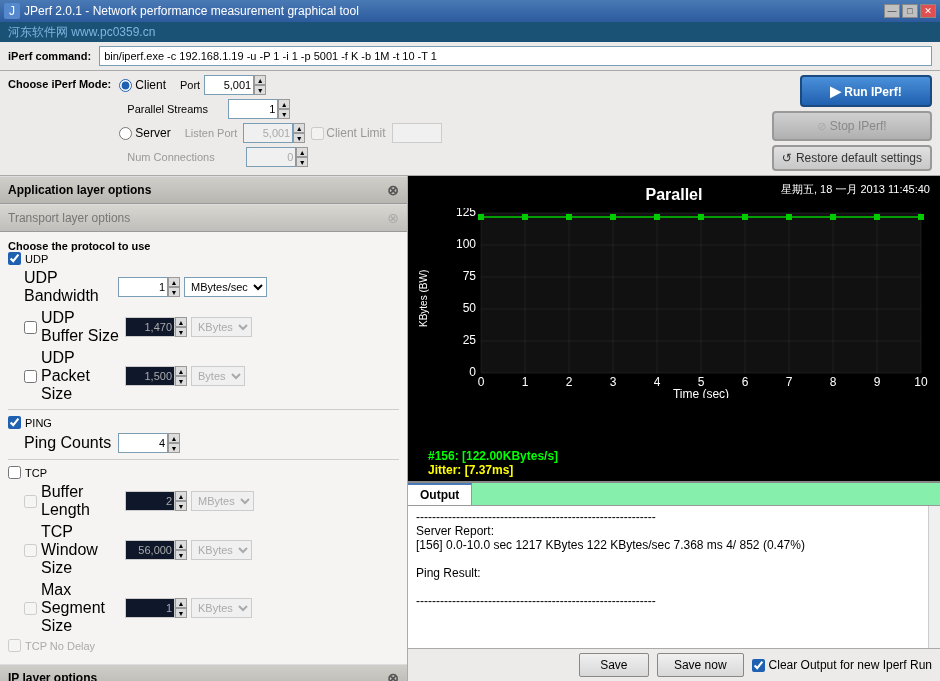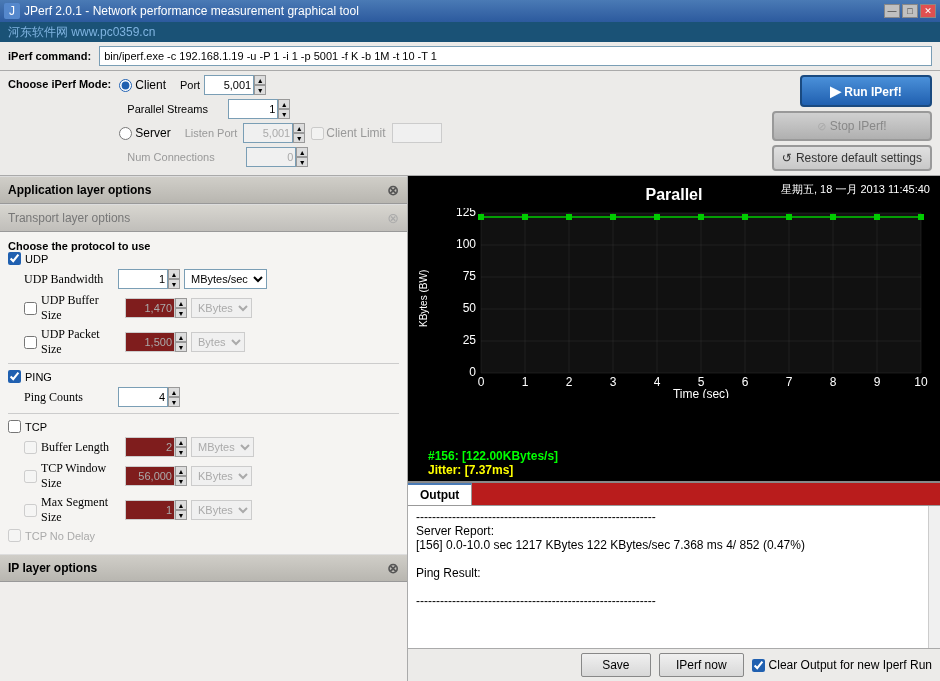--- a/index.html
+++ b/index.html
@@ -131,23 +131,23 @@
       color: #777;
       display: flex;
       align-items: center;
       justify-content: space-between;
     }
 
     .protocol-label { font-size: 11px; font-weight: bold; margin-bottom: 0; }
     .checkbox-row { display: flex; align-items: center; gap: 4px; margin-bottom: 4px; }
     .checkbox-label { font-size: 11px; }
     .input-row { display: flex; align-items: center; gap: 4px; margin-bottom: 4px; margin-left: 16px; }
-    .input-row-label { font-size: 12px; width: 90px; font-family: Liberation Serif, serif; }
+    .input-row-label { font-size: 16px; width: 90px; }
     .num-input { width: 60px; height: 20px; border: 1px solid #7a9eb5; background: white; text-align: right; padding: 2px 2px; font-size: 11px; }
-    .num-input.disabled { background: #7f1d1d; color: #aaa; border-color: #ccc; }
+    .num-input.disabled { background: #0f172a; color: #aaa; border-color: #ccc; }
     .unit-select { height: 20px; border: 1px solid #7a9eb5; background: white; font-size: 11px; padding: 0 2px; }
     .unit-select.disabled { background: #f0f0f0; color: #aaa; border-color: #ccc; }
     .divider { height: 1px; background: #ccc; margin: 6px 0; }
 
     
     .right-panel {
       flex: 1;
       background: #000;
       display: flex;
       flex-direction: column;
@@ -199,21 +199,21 @@
     
     .output-section {
       background: #f0eeec;
       border-top: 2px solid #888;
       display: flex;
       flex-direction: column;
       height: 200px;
     }
     .output-tabs {
       display: flex;
-      background: #b91c1c;
+      background: #86efac;
       border-bottom: 1px solid #999;
       align-items: center;
     }
     .output-tab {
       padding: 3px 12px;
       font-size: 11px;
       cursor: pointer;
       border-right: 1px solid #999;
       background: #efe;
       border-top: 2px solid #ccc;
@@ -626,21 +626,21 @@
             <div>[156] 0.0-10.0 sec  1217 KBytes   122 KBytes/sec  7.368 ms   4/ 852 (0.47%)</div>
             <div>&nbsp;</div>
             <div>Ping Result:</div>
             <div>&nbsp;</div>
             <div>------------------------------------------------------------</div>
           </div>
           <div class="scrollbar-stub"></div>
         </div>
         <div class="output-toolbar">
           <button class="output-btn">Save</button>
-          <button class="output-btn">IPerf now</button>
+          <button class="output-btn">Save now</button>
           <label style="display:flex;align-items:center;gap:4px;font-size:11px;justify-content:flex-end;">
             <input type="checkbox" checked="" style="">
             <span>Clear Output for new Iperf Run</span>
           </label>
         </div>
       </div>
     </div>
   </div>
 </div>
 

